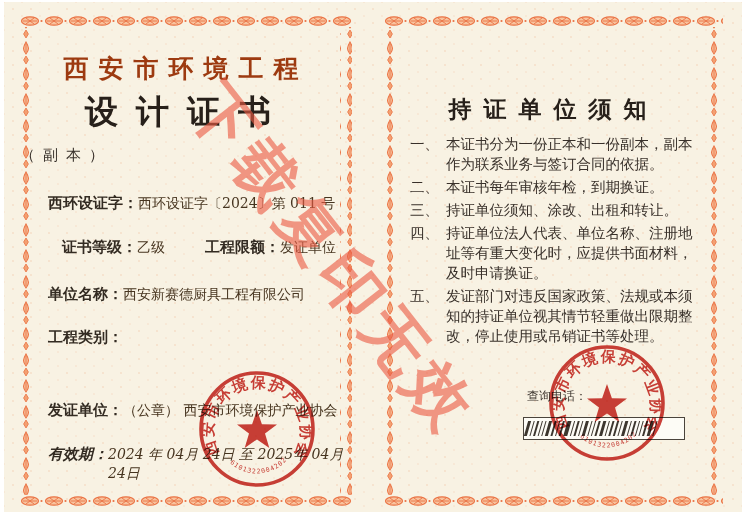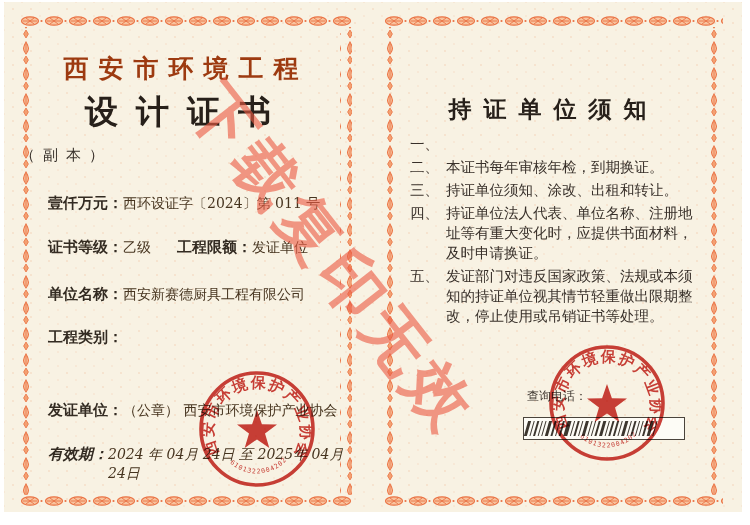--- a/index.html
+++ b/index.html
@@ -23,21 +23,21 @@
   .lp-copy{position:absolute;left:16px;top:144px;width:332px;
            font-family:"DejaVu Serif","Liberation Serif",serif;
            font-size:15px;letter-spacing:8px;color:#3a332c;}
   .lp-row{position:absolute;left:44px;width:300px;display:flex;align-items:flex-start;
           font-size:15px;line-height:19px;color:#332b22;}
   .lp-row .lbl{font-weight:700;white-space:nowrap;color:#332b22;}
   .lp-row .val{font-family:"DejaVu Serif","Liberation Serif",serif;
                font-size:14px;color:#46341f;}
   .row-n1{top:192px;} .row-n2{top:236px;gap:26px;} .row-n3{top:283px;align-items:center;}
   .row-n4{top:326px;gap:8px;} .row-n5{top:399px;} .row-n6{top:443px;font-style:italic;}
-  .pair{display:flex;white-space:nowrap;}
+  .pair{display:flex;white-space:nowrap;margin-left:14px;}
   .row-n4 .val{width:222px;}
   
   .rp-title{position:absolute;left:380px;top:54px;width:339px;text-align:center;
             font-family:"DejaVu Serif","Liberation Serif",serif;
             font-size:23px;font-weight:700;letter-spacing:12px;color:#27201a;margin-top:38px;}
   .rp-list{position:absolute;left:406px;top:132px;width:312px;color:#38302a;}
   .rp-item{display:flex;margin-bottom:3px;}
   .rp-item .num{width:36px;flex:0 0 36px;font-size:14.5px;line-height:20px;}
   .rp-item .txt{width:252px;flex:0 0 252px;font-size:14.5px;line-height:20px;}
   .rp-phone{position:absolute;left:523px;top:386px;display:flex;font-size:12px;
@@ -84,21 +84,21 @@
       <rect x="0" y="480" width="339" height="12" fill="url(#ph)"></rect>
       <rect x="0" y="12" width="12" height="468" fill="url(#pv)"></rect>
       <rect x="327" y="12" width="12" height="468" fill="url(#pv)"></rect>
     </svg>
 
     <div class="lp-title1">西安市环境工程</div>
     <div class="lp-title2">设计证书</div>
     <div class="lp-copy">（副本）</div>
 
     <div class="lp-row row-n1">
-      <span class="lbl">壹仟万元：</span>
+      <span class="lbl">西环设证字：</span>
       <span class="val">西环设证字〔2024〕第 011 号</span>
     </div>
 
     <div class="lp-row row-n2">
       <span class="pair">
         <span class="lbl">证书等级：</span>
         <span class="val">乙级</span>
       </span>
       <span class="pair">
         <span class="lbl">工程限额：</span>
@@ -123,20 +123,21 @@
     <div class="lp-row row-n6">
       <span class="lbl">有效期：</span>
       <span class="val">2024 年 04月 24日 至 2025年 04月 24日</span>
     </div>
 
     <div class="rp-title">持证单位须知</div>
 
     <div class="rp-list">
       <div class="rp-item">
         <span class="num">一、</span>
+        <span class="txt">本证书分为一份正本和一份副本，副本作为联系业务与签订合同的依据。</span>
       </div>
       <div class="rp-item">
         <span class="num">二、</span>
         <span class="txt">本证书每年审核年检，到期换证。</span>
       </div>
       <div class="rp-item">
         <span class="num">三、</span>
         <span class="txt">持证单位须知、涂改、出租和转让。</span>
       </div>
       <div class="rp-item">

